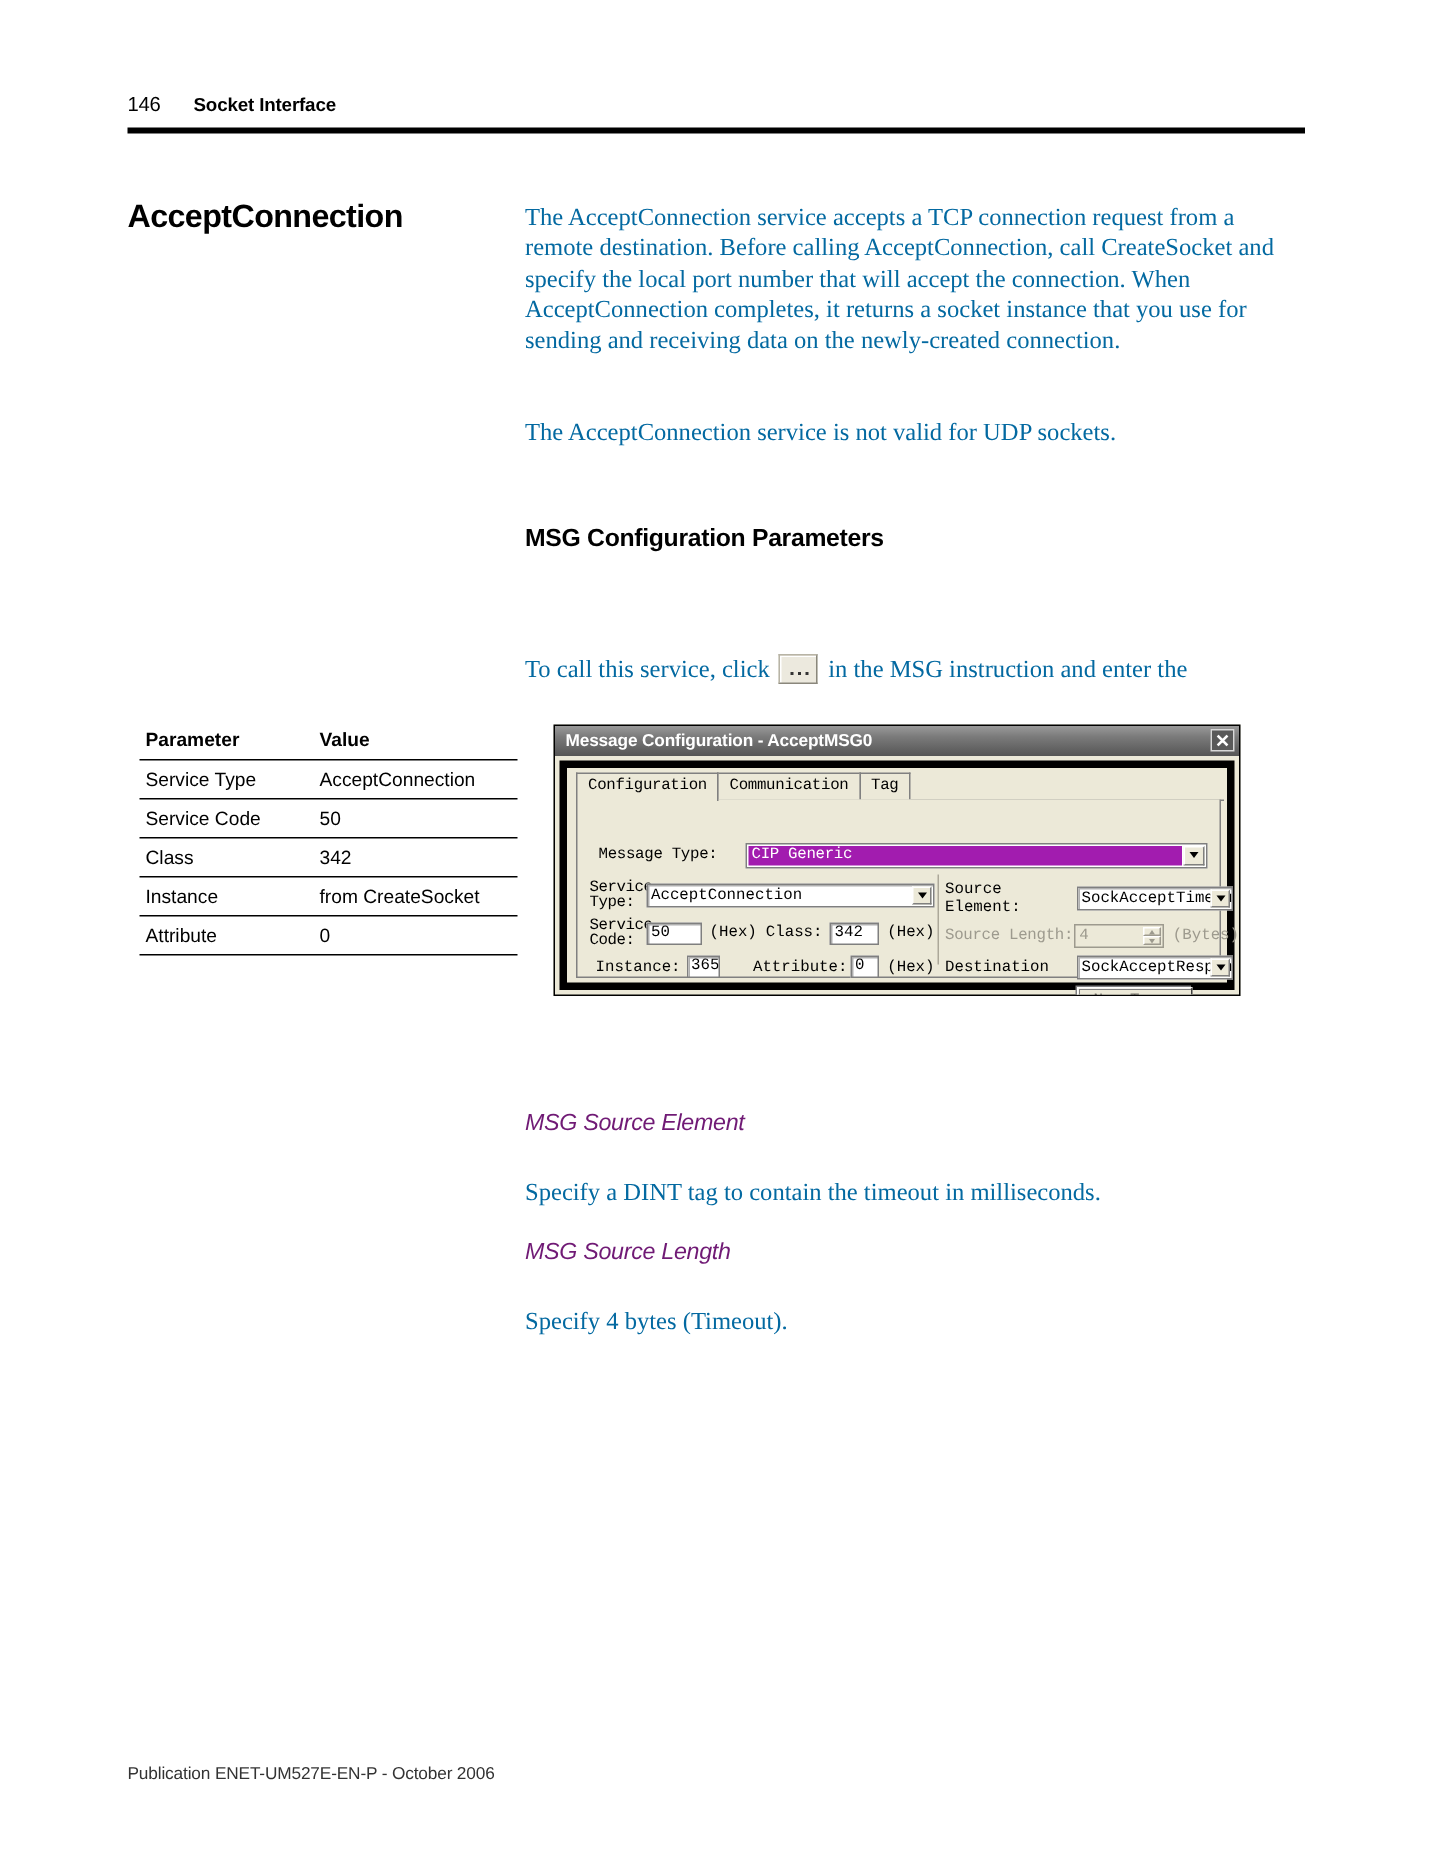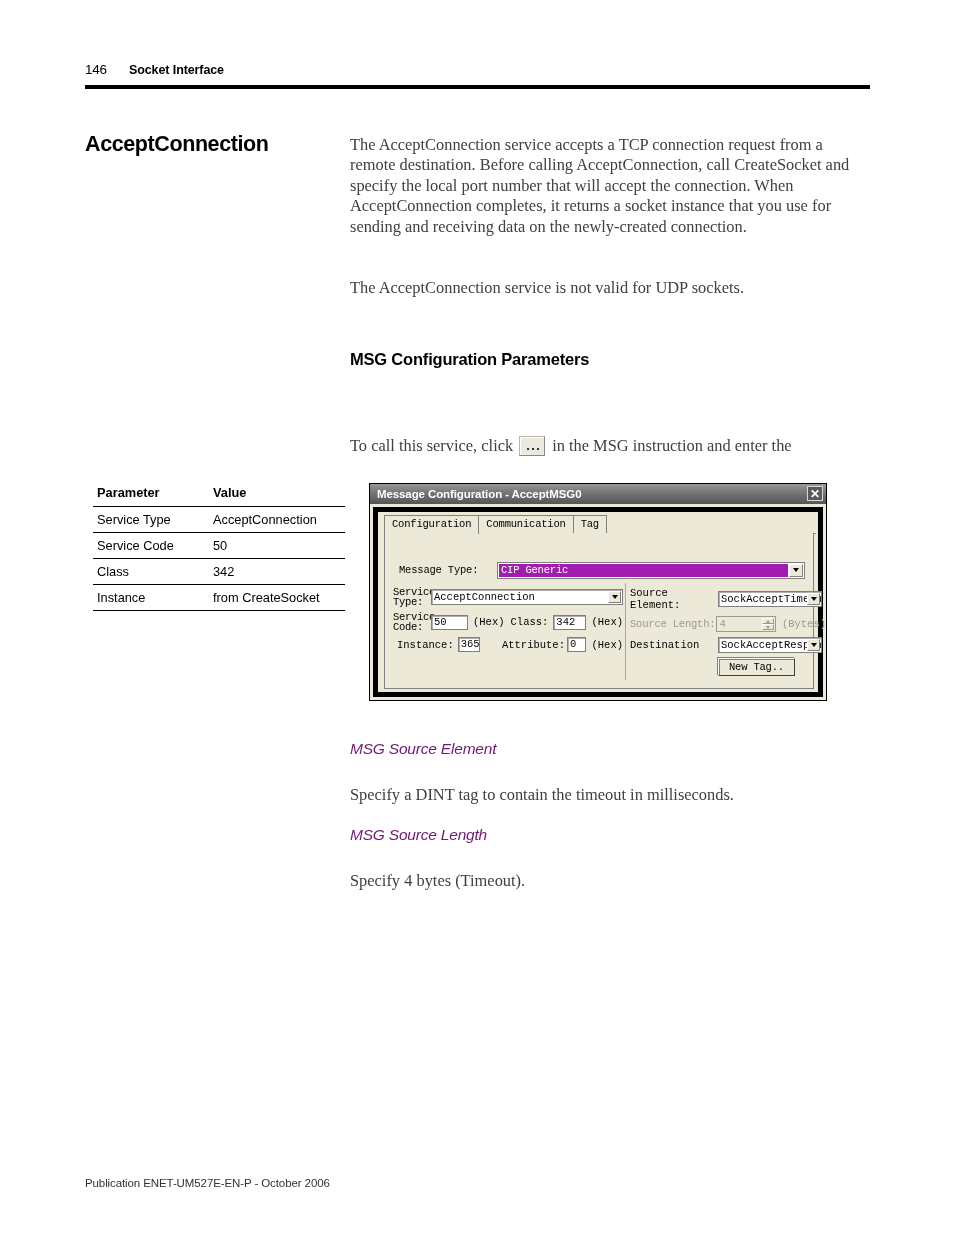--- a/index.html
+++ b/index.html
@@ -55,21 +55,21 @@
     color: #000;
   }
 
   
   .bodycol { position: absolute; left: 350px; width: 520px; }
   .para {
     font-family: "Liberation Serif", serif;
     font-size: 16.4px;
     line-height: 20.4px;
     text-align: left;
-    color: #404040;
+    color: #0369a1;
   }
   #intro-para { top: 135px; }
   #udp-para   { top: 278px; }
 
   #msg-config-heading {
     top: 350px;
     font-family: "Liberation Sans", sans-serif;
     font-weight: bold;
     font-size: 16.5px;
     letter-spacing: -0.2px;
@@ -117,21 +117,21 @@
   #param-table .col-param { width: 113px; }
   #param-table tr > *:nth-child(2) { padding-left: 7px; }
   #param-table tbody tr:last-child td { border-bottom: 1px solid #000; }
   #param-table-wrap { position:absolute; left:93px; top:480px; width:252px; }
   #param-table-wrap table { position:static; left:auto; top:auto; width:252px; }
 
   
   #msg-dialog {
     position: absolute;
     left: 369px; top: 483px;
-    width: 458px; height: 218px;
+    width: 458px; height: 181px;
     background: #ece9d8;
     border: 1px solid #000;
     font-family: "Liberation Sans", sans-serif;
     overflow: hidden;
   }
   #dlg-titlebar {
     height: 20px;
     background: linear-gradient(to bottom, #9a9a9a 0%, #7b7b7b 35%, #555555 100%);
     display: flex; align-items: center;
     padding: 0 3px 0 7px;
@@ -372,20 +372,24 @@
         <td>50</td>
       </tr>
       <tr>
         <td>Class</td>
         <td>342</td>
       </tr>
       <tr>
         <td>Instance</td>
         <td>from CreateSocket</td>
       </tr>
+      <tr>
+        <td>Attribute</td>
+        <td>0</td>
+      </tr>
     </tbody>
   </table>
   <div class="vline" style="left:112px;"></div>
 </div>
 
 <div id="msg-dialog">
 
   <div id="dlg-titlebar">
     <span id="dlg-title">Message Configuration - AcceptMSG0</span>
     <span id="dlg-close">✕</span>

